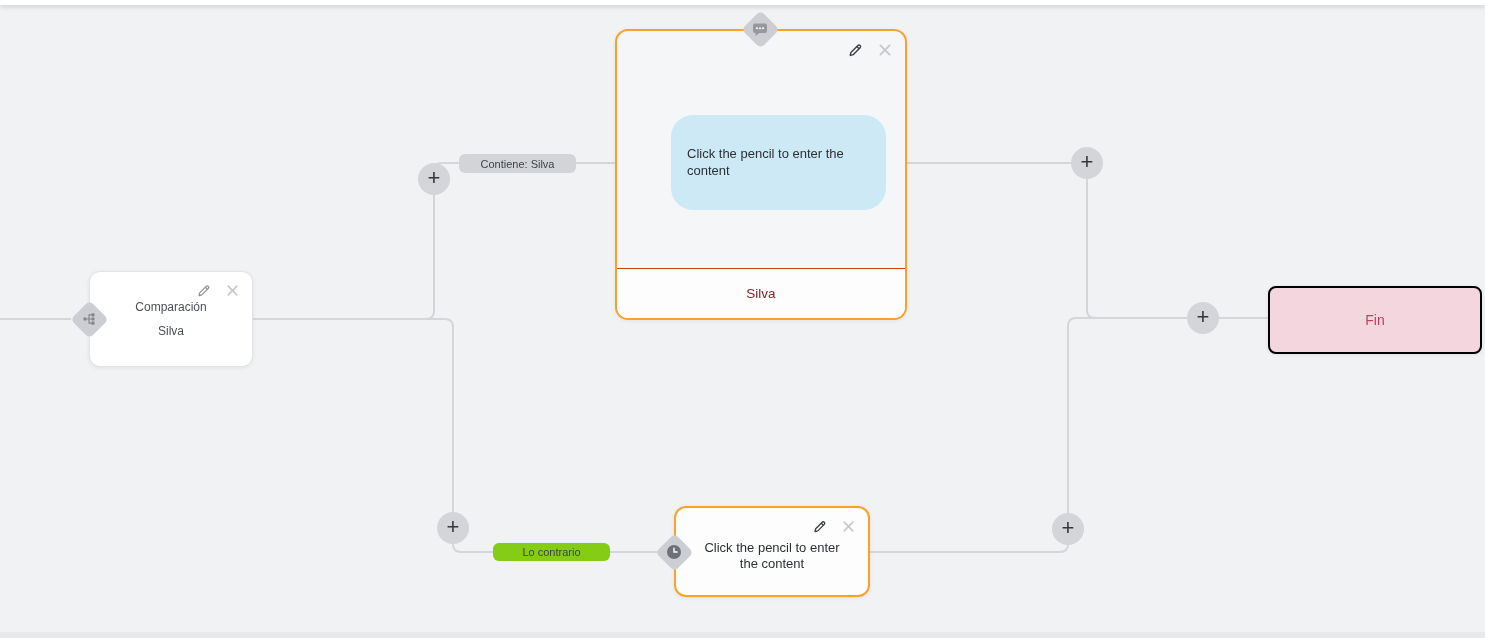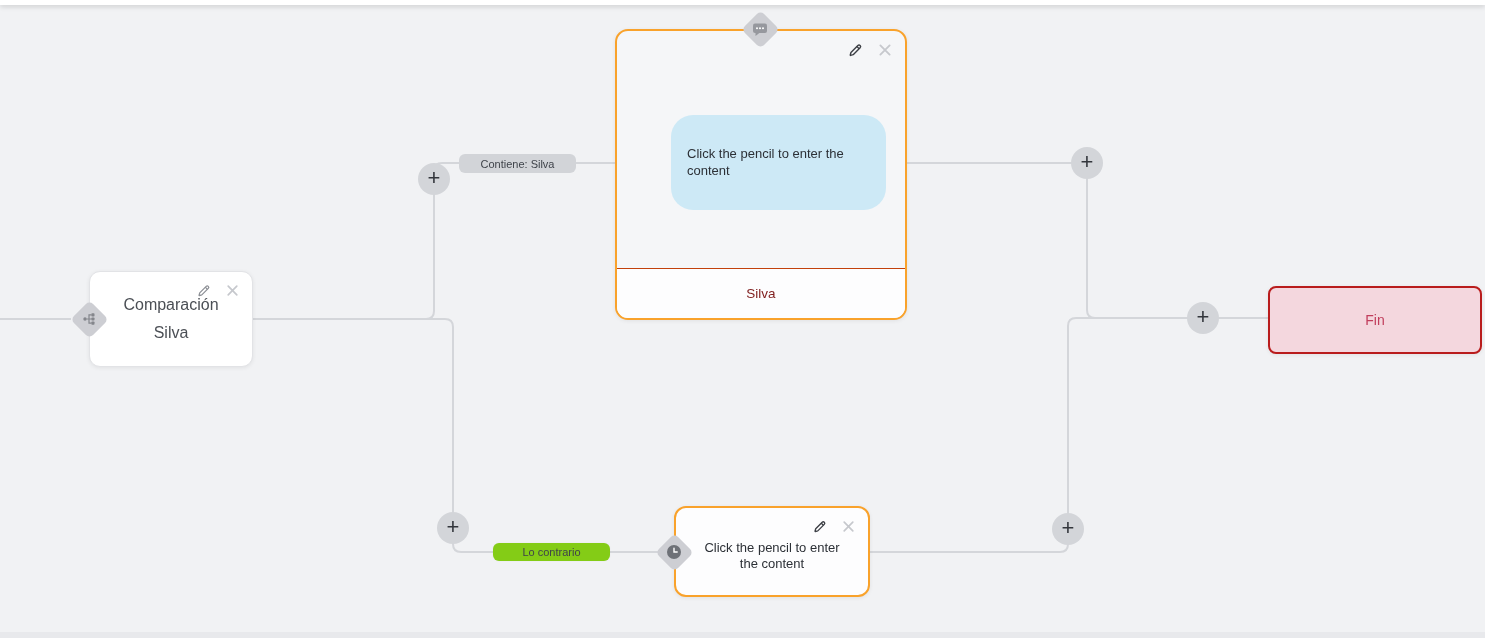--- a/index.html
+++ b/index.html
@@ -24,36 +24,36 @@
 
   .node {
     position:absolute; z-index:3;
     border-radius:11px; background:#ffffff;
     box-shadow:0 1px 4px rgba(0,0,0,0.07);
   }
   .node-condition {
     left:89px; top:271px; width:164px; height:96px;
     border:1px solid #e2e3e6;
     display:flex; flex-direction:column; justify-content:center; align-items:center;
-    gap:10px; font-size:16px; color:#4b4f55;
+    gap:10px; font-size:12px; color:#4b4f55;
   }
   .node-message {
     left:615px; top:29px; width:292px; height:291px;
     border:2px solid #f9a22b; background:#f5f6f8; border-radius:13px;
   }
   .node-wait {
     left:674px; top:506px; width:196px; height:91px;
     border:2px solid #f9a22b; background:#fdfdfe; border-radius:12px;
     display:flex; align-items:center; justify-content:center;
     text-align:center; font-size:13px; color:#2c3036; line-height:15.5px;
     padding:14px 18px 6px 18px;
   }
   .node-end {
     left:1268px; top:286px; width:214px; height:68px;
-    border:2px solid #b91c1c; background:#f4d7de; border-radius:8px;
+    border:2px solid #000000; background:#f4d7de; border-radius:8px;
     display:flex; align-items:center; justify-content:center;
     font-size:14px; color:#c13e5c;
   }
 
   .icon-row {
     position:absolute; top:11px; right:13px; z-index:4;
     display:flex; align-items:center; gap:15px;
   }
   .icon-btn { cursor:pointer; display:flex; align-items:center; }
 

